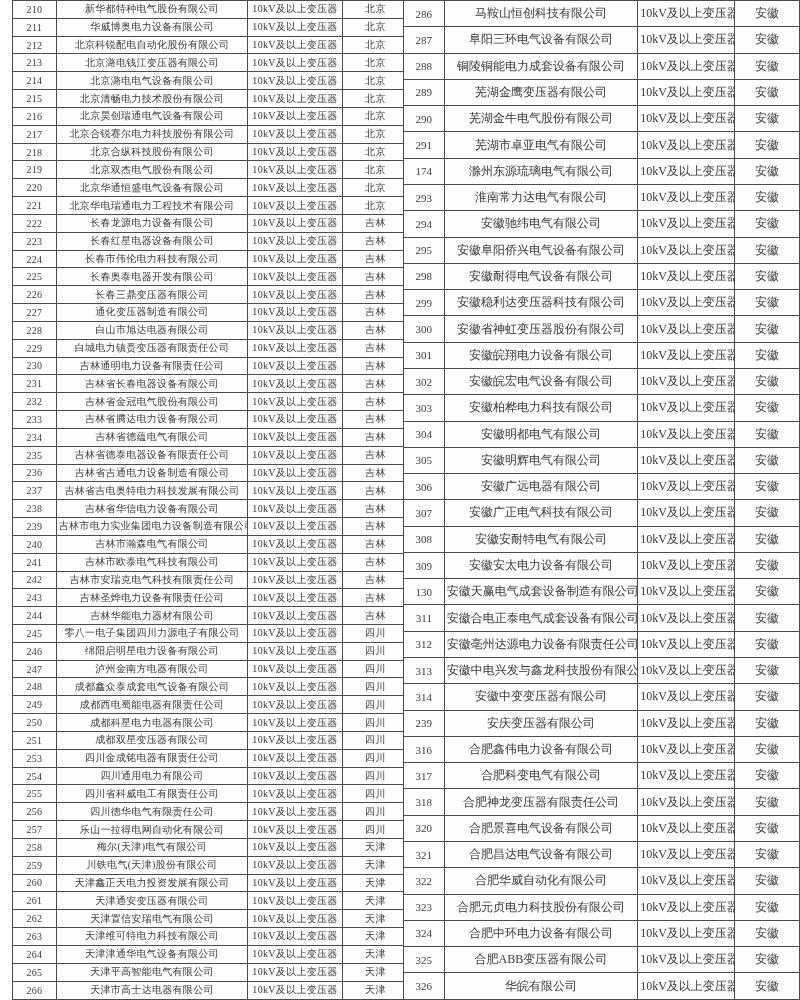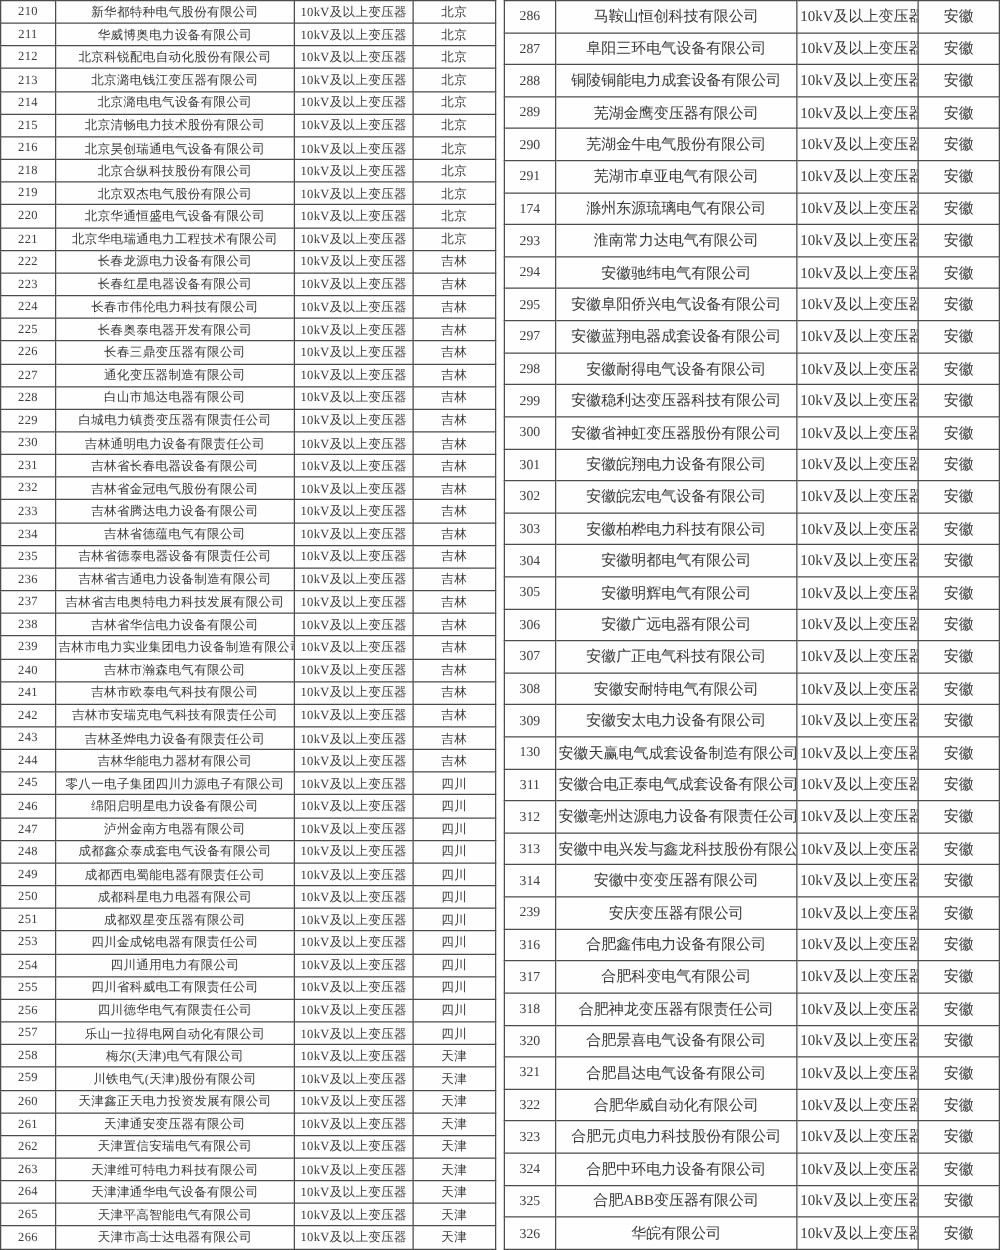--- a/index.html
+++ b/index.html
@@ -19,21 +19,21 @@
   }
   .tbl td{
     border:1px solid #4c4c4c;
     text-align:center;
     vertical-align:middle;
     padding:0 2px;
     overflow:hidden;
     white-space:nowrap;
   }
   
-  #tbl-left{left:0;width:397px;height:1000px;font-size:10px;}
+  #tbl-left{left:12px;width:397px;height:1000px;font-size:10px;}
   #tbl-left td{letter-spacing:0.3px;}
   #tbl-left .col-no{width:43px;}
   #tbl-left .col-company{width:188px;}
   #tbl-left .col-product{width:93px;}
   #tbl-left .col-region{width:65px;}
   
   #tbl-right{left:403px;width:397px;height:1000px;font-size:12px;font-family:Liberation Serif, serif;}
   #tbl-right .col-no{width:40px;}
   #tbl-right .col-company{width:190px;}
   #tbl-right .col-product{width:95px;}
@@ -88,20 +88,26 @@
         <td>10kV及以上变压器</td>
         <td>北京</td>
       </tr>
       <tr>
         <td class="num">216</td>
         <td>北京昊创瑞通电气设备有限公司</td>
         <td>10kV及以上变压器</td>
         <td>北京</td>
       </tr>
       <tr>
+        <td class="num">217</td>
+        <td>北京合锐赛尔电力科技股份有限公司</td>
+        <td>10kV及以上变压器</td>
+        <td>北京</td>
+      </tr>
+      <tr>
         <td class="num">218</td>
         <td>北京合纵科技股份有限公司</td>
         <td>10kV及以上变压器</td>
         <td>北京</td>
       </tr>
       <tr>
         <td class="num">219</td>
         <td>北京双杰电气股份有限公司</td>
         <td>10kV及以上变压器</td>
         <td>北京</td>
@@ -447,26 +453,20 @@
         <td>10kV及以上变压器</td>
         <td>安徽</td>
       </tr>
       <tr>
         <td class="num">295</td>
         <td>安徽阜阳侨兴电气设备有限公司</td>
         <td>10kV及以上变压器</td>
         <td>安徽</td>
       </tr>
       <tr>
-        <td class="num">297</td>
-        <td>安徽蓝翔电器成套设备有限公司</td>
-        <td>10kV及以上变压器</td>
-        <td>安徽</td>
-      </tr>
-      <tr>
         <td class="num">298</td>
         <td>安徽耐得电气设备有限公司</td>
         <td>10kV及以上变压器</td>
         <td>安徽</td>
       </tr>
       <tr>
         <td class="num">299</td>
         <td>安徽稳利达变压器科技有限公司</td>
         <td>10kV及以上变压器</td>
         <td>安徽</td>

